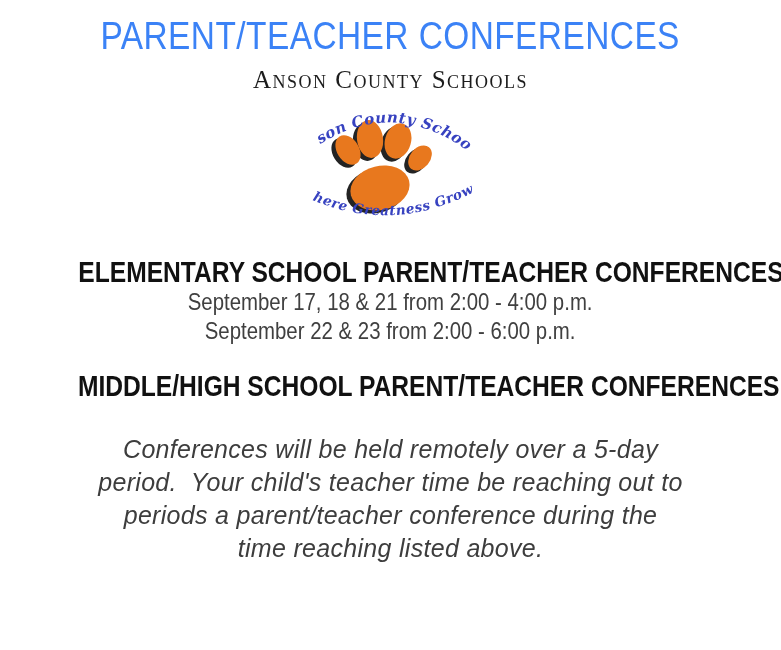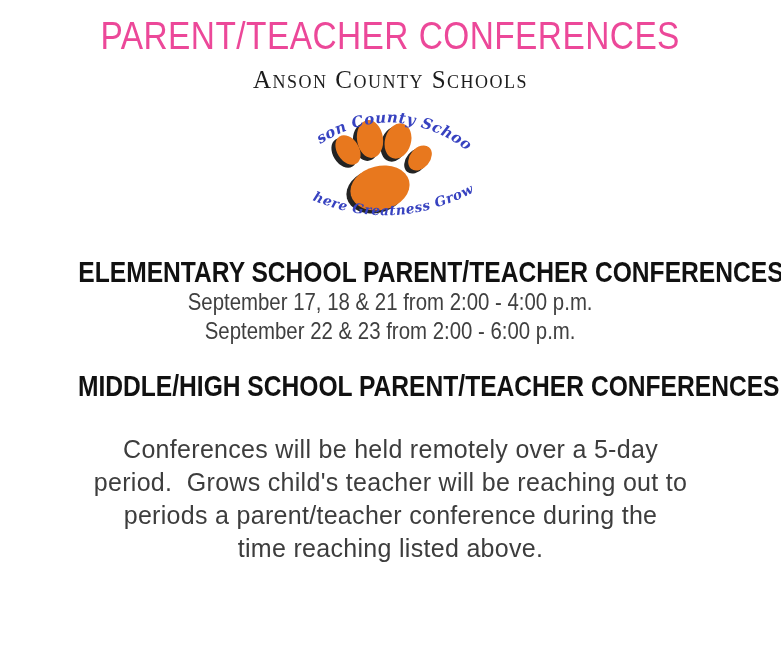--- a/index.html
+++ b/index.html
@@ -14,21 +14,21 @@
     width: 781px;
     height: 650px;
     text-align: center;
     background: #ffffff;
   }
   .title {
     margin-top: 15px;
     line-height: 42px;
     font-size: 38px;
     font-weight: 400;
-    color: #ec4899;
+    color: #3b82f6;
     letter-spacing: 0.5px;
   }
   .subtitle {
     margin-top: 10px;
     line-height: 26px;
     font-family: "Liberation Serif", "DejaVu Serif", serif;
     font-variant: small-caps;
     font-size: 25px;
     letter-spacing: 1.5px;
     color: #1c1c1c;
@@ -58,20 +58,21 @@
   .cx-line     { transform: scale(0.85, 1); }
   .note {
     margin-top: 32px;
     color: #3d3d3d;
   }
   .note-line {
     line-height: 33px;
     font-size: 25px;
     letter-spacing: 0.3px;
     white-space: pre;
+    font-style: italic;
   }
 </style>
 </head>
 <body>
 
 <div class="flyer">
 
   <div class="title">
     <span class="cx cx-title">PARENT/TEACHER CONFERENCES</span>
   </div>
@@ -122,18 +123,18 @@
   </div>
 
   <div class="section">
     <div class="section-heading">
       <span class="cx cx-heading">MIDDLE/HIGH SCHOOL PARENT/TEACHER CONFERENCES:</span>
     </div>
   </div>
 
   <div class="note">
     <div class="note-line">Conferences will be held remotely over a 5-day</div>
-    <div class="note-line">period.  Grows child's teacher will be reaching out to</div>
+    <div class="note-line">period.  Your child's teacher time be reaching out to</div>
     <div class="note-line">periods a parent/teacher conference during the</div>
     <div class="note-line">time reaching listed above.</div>
   </div>
 
 </div>
 
 </body></html>

